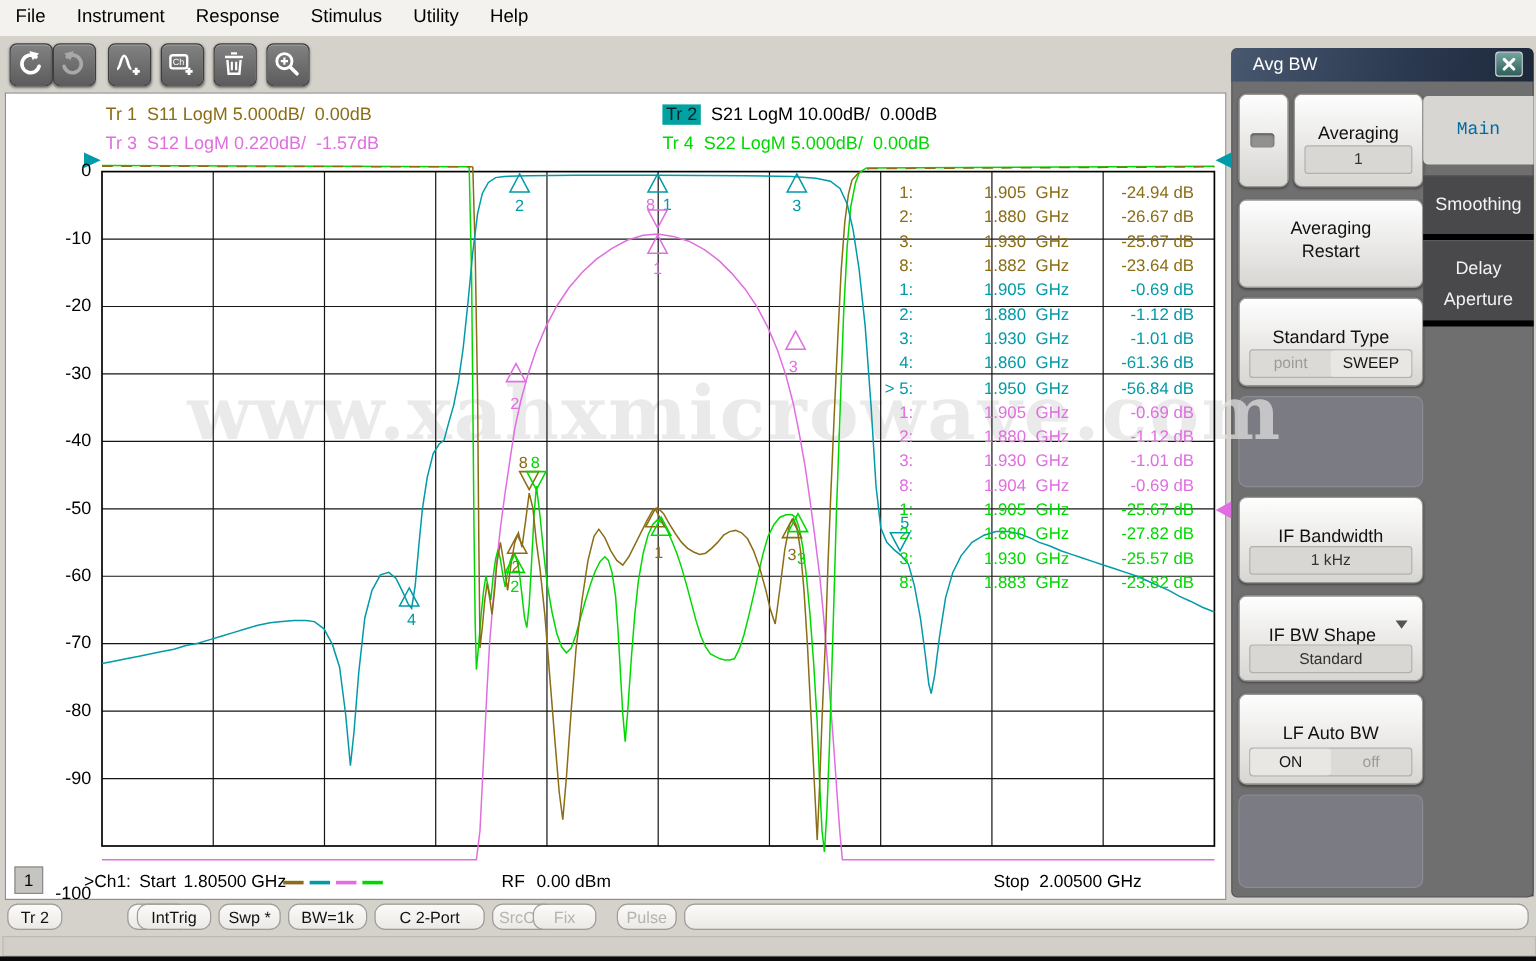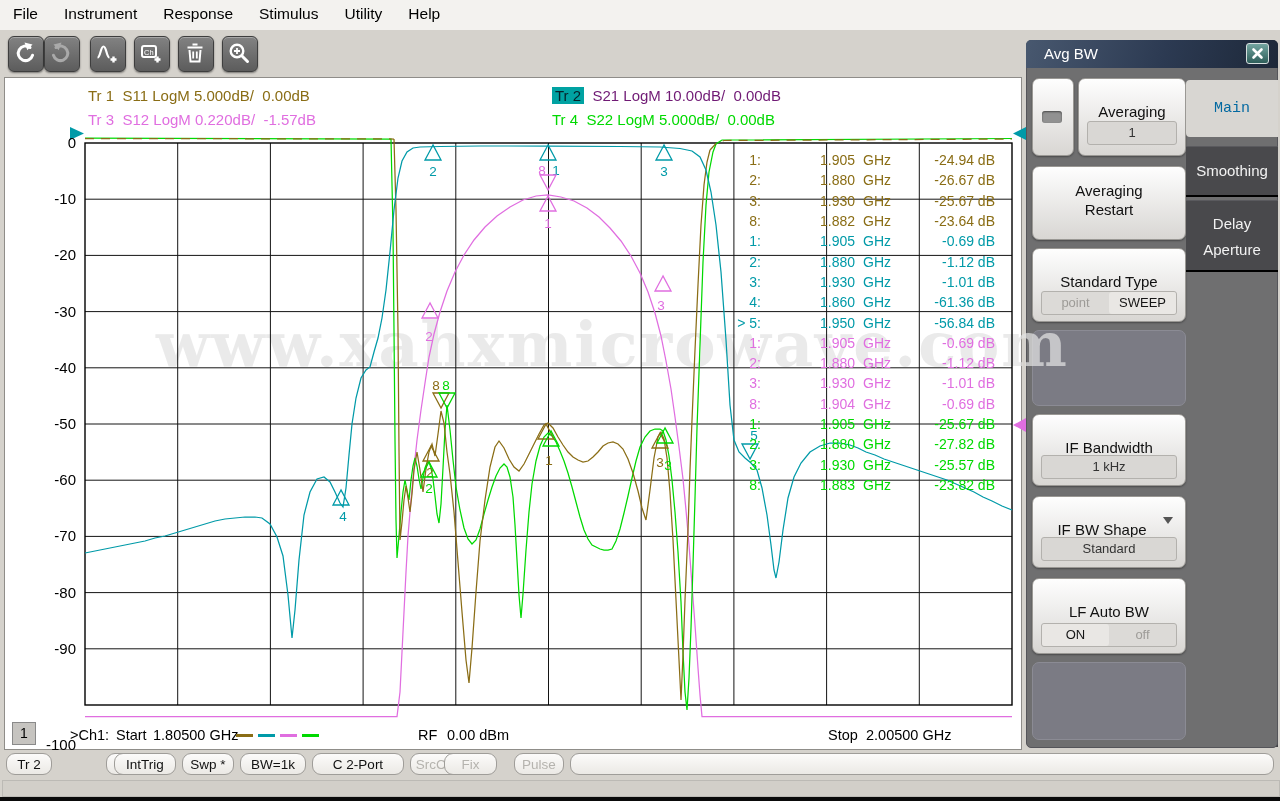--- a/index.html
+++ b/index.html
@@ -51,21 +51,21 @@
   .pval{position:absolute;left:8px;right:8px;height:22px;background:#d9d7d4;border:1px solid #b3b1ad;
         border-radius:3px;text-align:center;font-size:13px;color:#333;line-height:22px;}
   .pseg{position:absolute;left:8px;right:8px;height:22px;background:#dcdad7;border:1px solid #b3b1ad;
         border-radius:3px;display:flex;font-size:13px;line-height:22px;}
   .pseg span{flex:1;text-align:center;}
   .seg-on{color:#151515;background:#e9e7e4;border-radius:3px;}
   .seg-off{color:#9d9b97;}
   .spacer{position:absolute;background:#7b7b84;border:1px solid #8b8b94;border-radius:7px;z-index:4;}
   .tab{position:absolute;left:1186px;width:92px;z-index:4;text-align:center;font-size:15px;}
   .tab-active{background:#d8d6d2;color:#0369a1;border-radius:4px 0 0 4px;font-family:Liberation Mono, monospace;}
-  .tab-idle{background:#49494c;color:#f2f2f2;border-top:1px solid #5a5a5e;border-bottom:2px solid #000000;}
+  .tab-idle{background:#49494c;color:#f2f2f2;border-top:1px solid #5a5a5e;border-bottom:5px solid #000000;}
   #tabcol{left:1186px;top:68px;width:92px;height:679px;background:#414144;z-index:3;}
   .toggle-slot{position:absolute;left:9px;top:32px;width:20px;height:12px;background:#919191;
         border-radius:3px;box-shadow:inset 0 1px 2px rgba(0,0,0,.5);}
   .caret{position:absolute;right:12px;top:20px;width:0;height:0;border-left:5px solid transparent;
         border-right:5px solid transparent;border-top:7px solid #555;}
   
   .sbtn{position:absolute;top:753px;height:22px;border-radius:9px;z-index:2;
         background:linear-gradient(#fcfbfa,#ebe9e5);border:1px solid #9f9d99;
         text-align:center;font-size:13.5px;line-height:22px;color:#111;box-sizing:border-box;}
   .sbtn-dis{color:#b5b3ae;}
@@ -180,21 +180,21 @@
       <text x="429" y="341" fill="#e06ee0" font-size="13.5" text-anchor="middle" font-family="Liberation Sans,sans-serif">2</text>
       <polygon points="663,276 655,291 671,291" fill="none" stroke="#e06ee0" stroke-width="1.3"></polygon>
       <text x="661" y="310" fill="#e06ee0" font-size="13.5" text-anchor="middle" font-family="Liberation Sans,sans-serif">3</text>
       <polygon points="548,190 540,175 556,175" fill="none" stroke="#e06ee0" stroke-width="1.3"></polygon>
       <text x="542" y="175" fill="#e06ee0" font-size="13.5" text-anchor="middle" font-family="Liberation Sans,sans-serif">8</text>
       <polygon points="548,196 540,211 556,211" fill="none" stroke="#e06ee0" stroke-width="1.3"></polygon>
       <text x="548" y="228" fill="#e06ee0" font-size="13.5" text-anchor="middle" font-family="Liberation Sans,sans-serif">1</text>
     </svg>
 
   <div class="trlabel" style="left:88px;top:87px"><span style="color: rgb(138, 109, 21);">Tr 1</span>&nbsp;&nbsp;<span class="tr-desc" style="color: rgb(138, 109, 21);">S11 LogM 5.000dB/  0.00dB</span></div>
-  <div class="trlabel" style="left:552px;top:87px"><span class="tr-hl">Tr 2</span>&nbsp;&nbsp;<span class="tr-desc" style="color: #701a75;">S21 LogM 10.00dB/  0.00dB</span></div>
+  <div class="trlabel" style="left:552px;top:87px"><span class="tr-hl">Tr 2</span>&nbsp;&nbsp;<span class="tr-desc" style="color: #000000;">S21 LogM 10.00dB/  0.00dB</span></div>
   <div class="trlabel" style="left:88px;top:111px"><span style="color: rgb(224, 110, 224);">Tr 3</span>&nbsp;&nbsp;<span class="tr-desc" style="color: rgb(224, 110, 224);">S12 LogM 0.220dB/  -1.57dB</span></div>
   <div class="trlabel" style="left:552px;top:111px"><span style="color: rgb(0, 217, 0);">Tr 4</span>&nbsp;&nbsp;<span class="tr-desc" style="color: rgb(0, 217, 0);">S22 LogM 5.000dB/  0.00dB</span></div>
 
   <div id="marker-table" class="abs">
       <div class="mrow" style="color: rgb(138, 109, 21);">
         <span class="mnum">1:</span>
         <span class="mfreq">
           <span class="mfv">1.905</span>
           <span class="mfu">GHz</span>
         </span>

